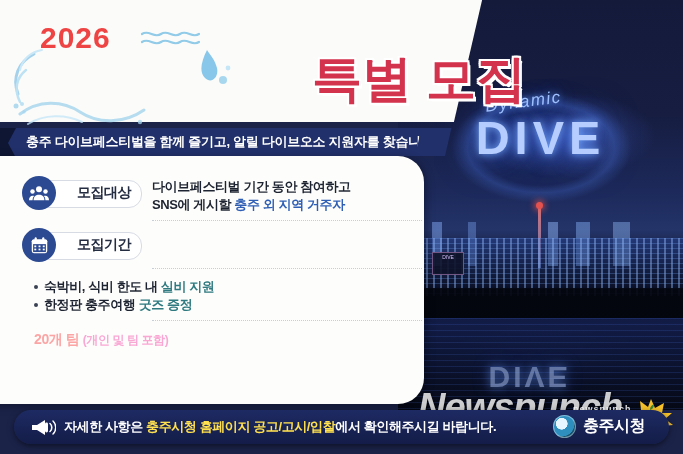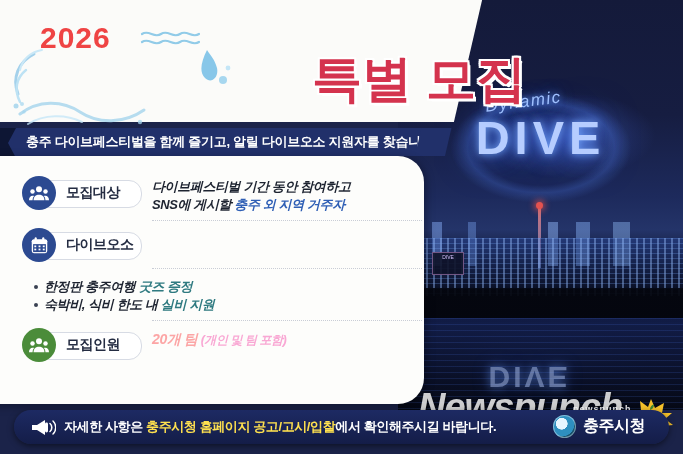--- a/index.html
+++ b/index.html
@@ -158,37 +158,37 @@
     position:absolute;left:26px;top:5px;font-size:13px;font-weight:bold;color:#fff;
     white-space:nowrap;letter-spacing:-.3px;
   }
   .ribbon-text .hi{color:#ffffff;}
 
   
   .rows{position:absolute;left:22px;top:176px;width:400px;}
   .row{position:relative;display:flex;align-items:flex-start;padding-bottom:6px;}
   .row .badge{
     position:relative;display:flex;align-items:center;
-    width:118px;height:34px;flex:0 0 118px;
+    width:118px;height:34px;flex:0 0 118px;gap:11px;
   }
   .badge .pill{
     position:absolute;left:14px;top:4px;width:104px;height:26px;
     border:1px solid #d7dbe4;border-radius:13px;background:#fff;
   }
   .badge .circle{
     position:relative;z-index:2;width:34px;height:34px;border-radius:50%;
     display:flex;align-items:center;justify-content:center;
   }
   .badge .blabel{
     position:relative;z-index:2;margin-left:10px;font-size:14px;font-weight:bold;
     color:#242c42;letter-spacing:-.5px;
   }
   .row .content{
     flex:1;padding-left:12px;padding-top:2px;font-size:13px;color:#1d2330;
-    font-weight:bold;line-height:18px;letter-spacing:-.4px;font-style:italic;
+    font-weight:bold;line-height:18px;letter-spacing:-.4px;
   }
   .content .sub{color:#2f5fb5;text-align:right;}
   .content .teal{color:#2f7a80;}
   .content .green{color:#fca5a5;}
   .content .plain{color:#f9a8d4;font-weight:bold;font-size:12px;}
   .bullets{margin:0;padding:0;list-style:none;}
   .bullets li{position:relative;padding-left:10px;}
   .bullets li:before{
     content:"";position:absolute;left:0;top:7px;width:4px;height:4px;border-radius:50%;
     background:#3a4152;
@@ -332,50 +332,36 @@
             <g fill="#fff">
               <rect x="5" y="11" width="2.2" height="2"></rect>
                 <rect x="9.9" y="11" width="2.2" height="2"></rect>
                 <rect x="14.8" y="11" width="2.2" height="2"></rect>
               <rect x="5" y="14.6" width="2.2" height="2"></rect>
                 <rect x="9.9" y="14.6" width="2.2" height="2"></rect>
                 <rect x="14.8" y="14.6" width="2.2" height="2"></rect>
             </g>
           </svg>
         </div>
-        <div class="blabel">다이브오소</div>
+        <div class="blabel">모집기간</div>
       </div>
     </div>
     <div class="divider"></div>
 
     <div class="row">
       <div class="content">
         <ul class="bullets">
+          <li><span>숙박비, 식비 한도 내 </span><span class="teal">실비 지원</span></li>
           <li><span>한정판 충주여행 </span><span class="teal">굿즈 증정</span></li>
-          <li><span>숙박비, 식비 한도 내 </span><span class="teal">실비 지원</span></li>
         </ul>
       </div>
     </div>
     <div class="divider"></div>
 
     <div class="row">
-      <div class="badge">
-        <div class="pill"></div>
-        <div class="circle" style="background:#4b8c3a">
-          <svg width="20" height="17" viewBox="0 0 24 20">
-            <circle cx="12" cy="5" r="3.6" fill="#fff"></circle>
-            <path d="M5.5 18 C5.5 13.8 8.4 11.6 12 11.6 C15.6 11.6 18.5 13.8 18.5 18 Z" fill="#fff"></path>
-            <circle cx="4.2" cy="7.6" r="2.7" fill="#fff"></circle>
-            <path d="M0 18 C0 14.6 1.9 12.6 4.2 12.6 C5 12.6 5.7 12.8 6.3 13.1 C5 14.3 4.3 16 4.3 18 Z" fill="#fff"></path>
-            <circle cx="19.8" cy="7.6" r="2.7" fill="#fff"></circle>
-            <path d="M24 18 C24 14.6 22.1 12.6 19.8 12.6 C19 12.6 18.3 12.8 17.7 13.1 C19 14.3 19.7 16 19.7 18 Z" fill="#fff"></path>
-          </svg>
-        </div>
-        <div class="blabel">모집인원</div>
-      </div>
       <div class="content">
         <div><span class="green" style="font-size:14px">20개 팀</span> <span class="plain">(개인 및 팀 포함)</span></div>
       </div>
     </div>
   </div>
 
   <div class="wm-big">Newspunch</div>
   <div class="wm-small">newspunch</div>
   <svg class="wm-apple" viewBox="0 0 46 40">
     <path d="M23 1 L27 10 L36 5 L34 15 L44 15 L37 21 L45 27 L35 28 L38 38 L28 32 L24 40 L20 31 L10 36 L12 26 L2 25 L9 19 L3 12 L13 12 L12 3 L20 9 Z" fill="#f6c12a"></path>

